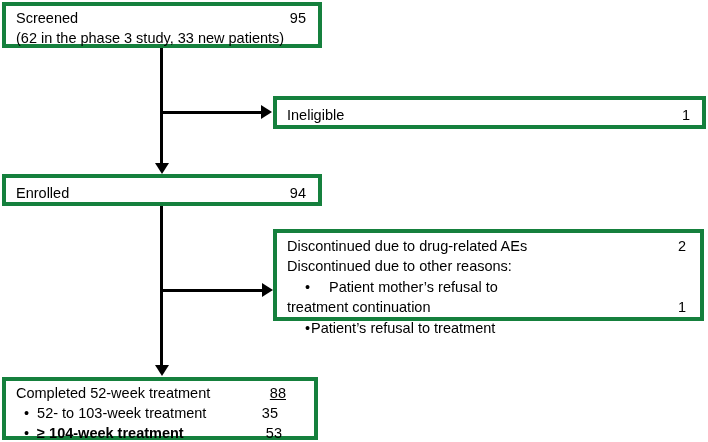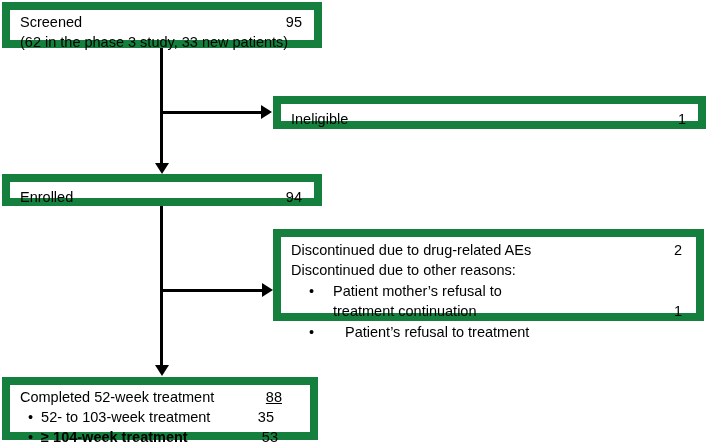--- a/index.html
+++ b/index.html
@@ -12,21 +12,21 @@
     width: 708px;
     height: 442px;
     background: #ffffff;
     font-family: "Liberation Sans", sans-serif;
     color: #000000;
     overflow: hidden;
   }
   .box {
     position: absolute;
     box-sizing: border-box;
-    border: 8px solid #15803d;
+    border: 4px solid #15803d;
     background: #ffffff;
   }
   .row {
     position: relative;
     display: block;
     font-size: 14.5px;
     line-height: 20px;
     white-space: nowrap;
   }
   .lbl {
@@ -123,27 +123,27 @@
 
     <div class="row" style="margin-left:10px;">
       <span class="lbl">Discontinued due to other reasons:</span>
     </div>
 
     <div class="bullet-row" style="margin-left:10px; margin-top:1px;">
       <span class="bullet-dot" style="left:18px; top:0;">•</span>
       <span class="lbl" style="margin-left:42px;">Patient mother’s refusal to</span>
     </div>
     <div class="bullet-row" style="margin-left:10px;">
-      <span class="lbl" style="margin-left:42px;">treatment continuation</span>
+      <span class="lbl" style="">treatment continuation</span>
       <span class="num" style="right:14px; top:0;">1</span>
     </div>
 
     <div class="bullet-row" style="margin-left:10px; margin-top:1px;">
       <span class="bullet-dot" style="left:18px; top:0;">•</span>
-      <span class="lbl" style="margin-left:54px;">Patient’s refusal to treatment</span>
+      <span class="lbl" style="margin-left:24px;">Patient’s refusal to treatment</span>
     </div>
   </div>
 
   <div class="box" style="left:2px; top:377px; width:316px; height:63px;">
     <div class="row" style="margin-left:10px; margin-top:2px;">
       <span class="lbl">Completed  52-week treatment</span>
       <span class="num" style="right:28px; top:0;text-decoration:underline;">88</span>
     </div>
     <div class="row" style="margin-left:18px;">
       <span class="lbl">•</span>

